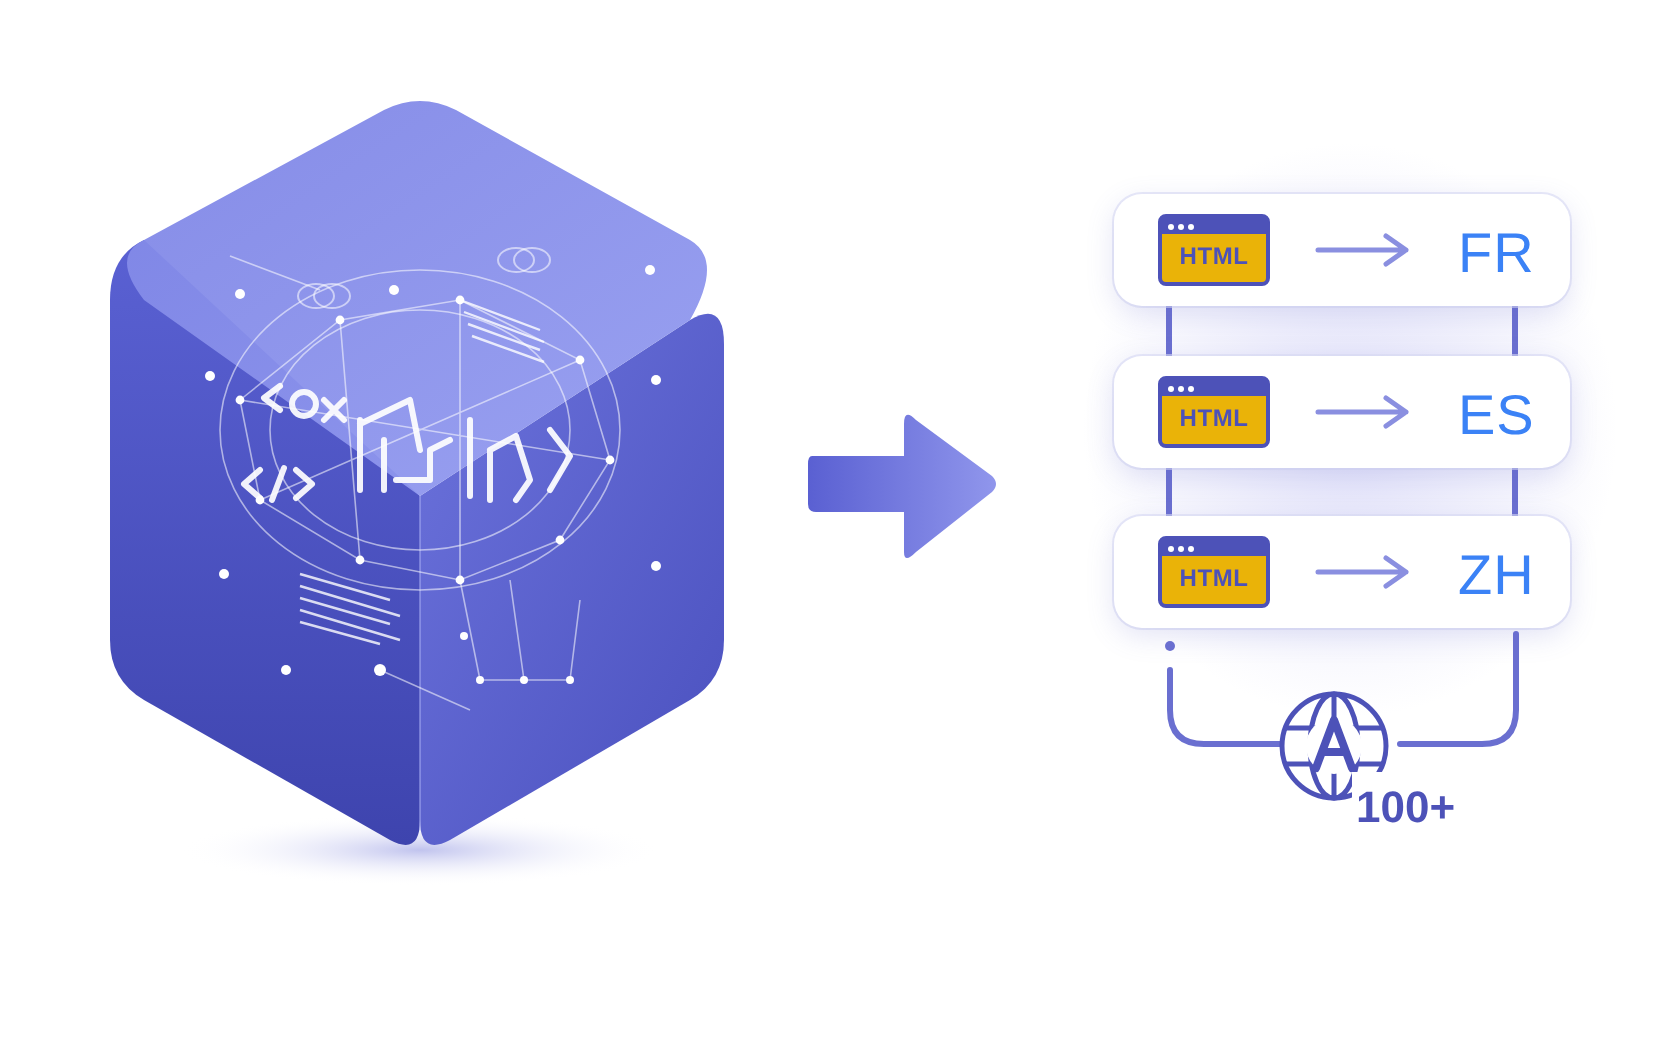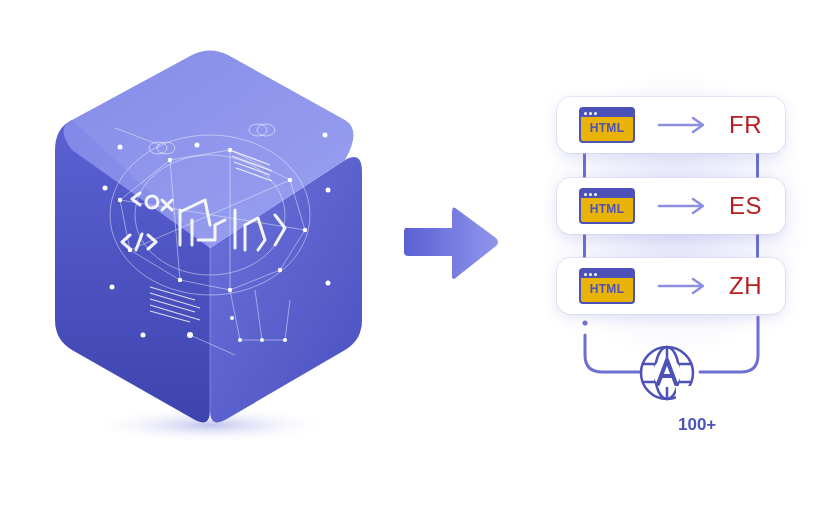--- a/index.html
+++ b/index.html
@@ -8,23 +8,23 @@
   .cube{position:absolute;left:0;top:0;}
   .arrow{position:absolute;left:400px;top:200px;}
   .panel-glow{position:absolute;left:540px;top:70px;width:270px;height:290px;border-radius:30px;background:radial-gradient(ellipse at center,rgba(200,200,245,0.55),rgba(255,255,255,0) 70%);}
   .rail{position:absolute;width:3px;background:#6a6fd0;}
   .card{position:absolute;left:557px;width:228px;height:56px;background:#ffffff;border-radius:14px;box-shadow:0 4px 14px rgba(100,105,200,0.18),0 0 0 1px rgba(220,222,245,0.6);display:flex;align-items:center;}
   .win{position:absolute;left:22px;top:10px;width:56px;height:36px;border:2px solid #4d52b8;border-radius:4px;box-sizing:border-box;background:#eab308;}
   .win .bar{height:8px;background:#4d52b8;display:flex;align-items:center;padding-left:3px;gap:2px;}
   .win .dot{width:3px;height:3px;border-radius:50%;background:#fff;}
   .win .lbl{display:block;text-align:center;font-size:12px;font-weight:bold;color:#4d52b8;line-height:22px;letter-spacing:0.3px;}
   .card .arr{position:absolute;left:100px;top:18px;}
-  .card .code{position:absolute;left:172px;top:14px;font-size:24px;color:#b91c1c;letter-spacing:0.5px;}
+  .card .code{position:absolute;left:172px;top:14px;font-size:28px;color:#3b82f6;letter-spacing:0.5px;}
   .globe{position:absolute;left:636px;top:342px;}
-  .count{position:absolute;left:678px;top:391px;font-size:17px;color:#4d52b8;font-weight:bold;margin-top:24px;}
+  .count{position:absolute;left:678px;top:391px;font-size:22px;color:#4d52b8;font-weight:bold;}
 </style>
 </head>
 <body>
 
 <div class="stage">
 
   <svg class="cube" width="380" height="450" viewBox="0 0 380 450">
     <defs>
       <linearGradient id="top" x1="0" y1="0" x2="1" y2="1">
         <stop offset="0" stop-color="#7f86e6"></stop>

